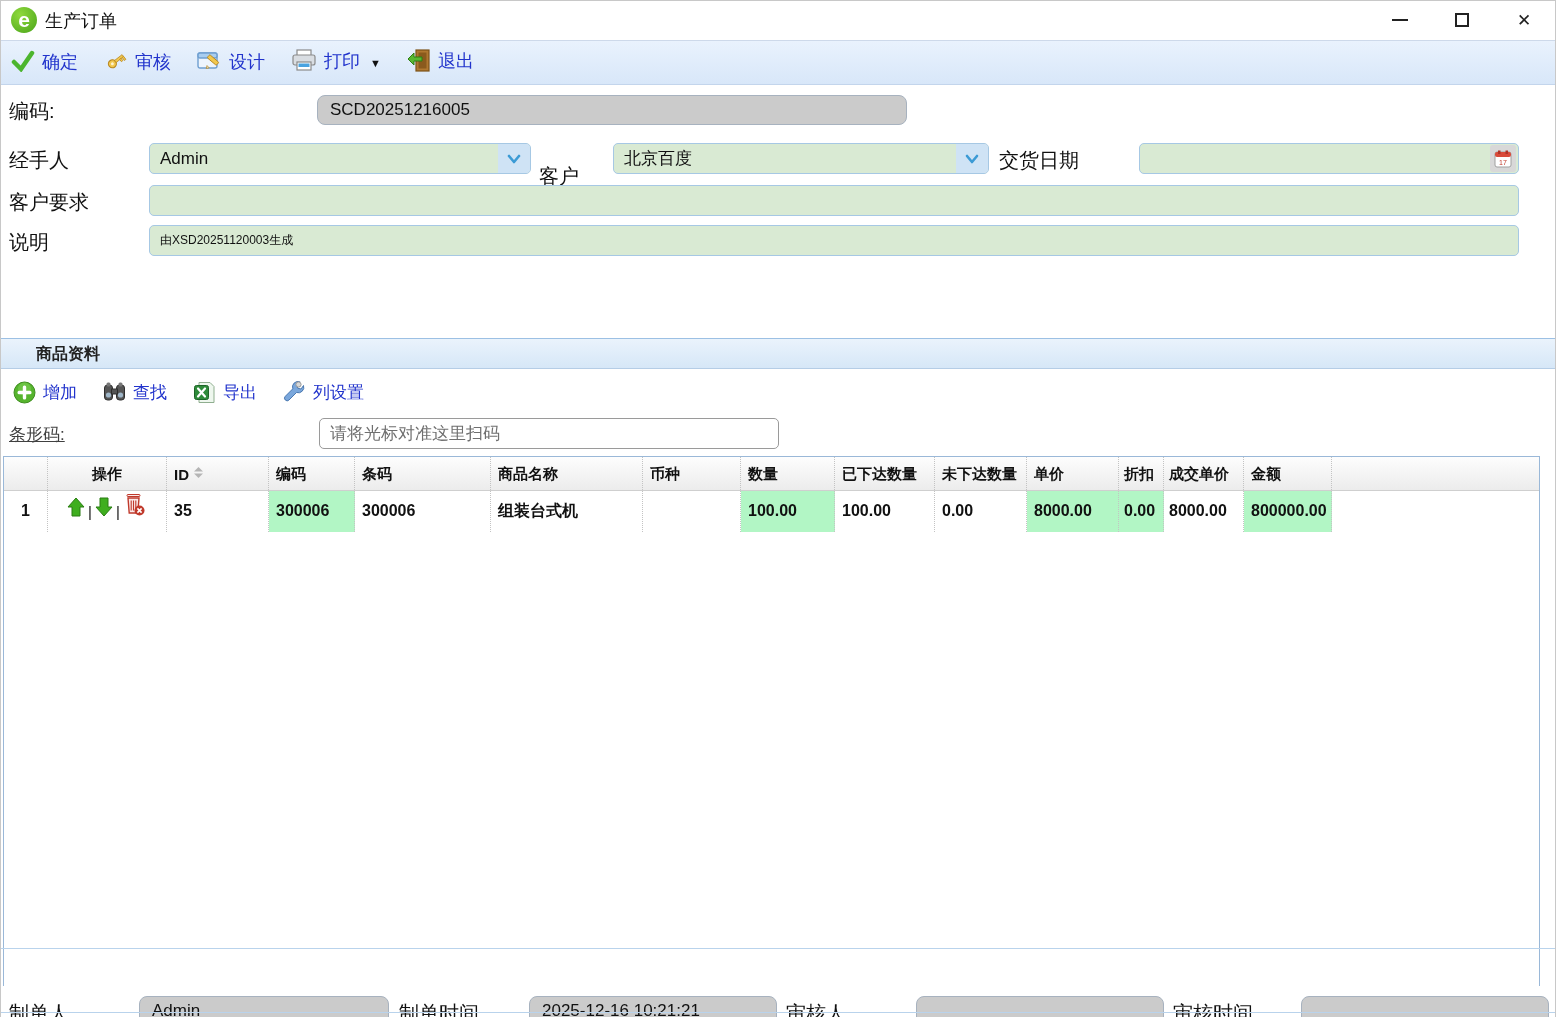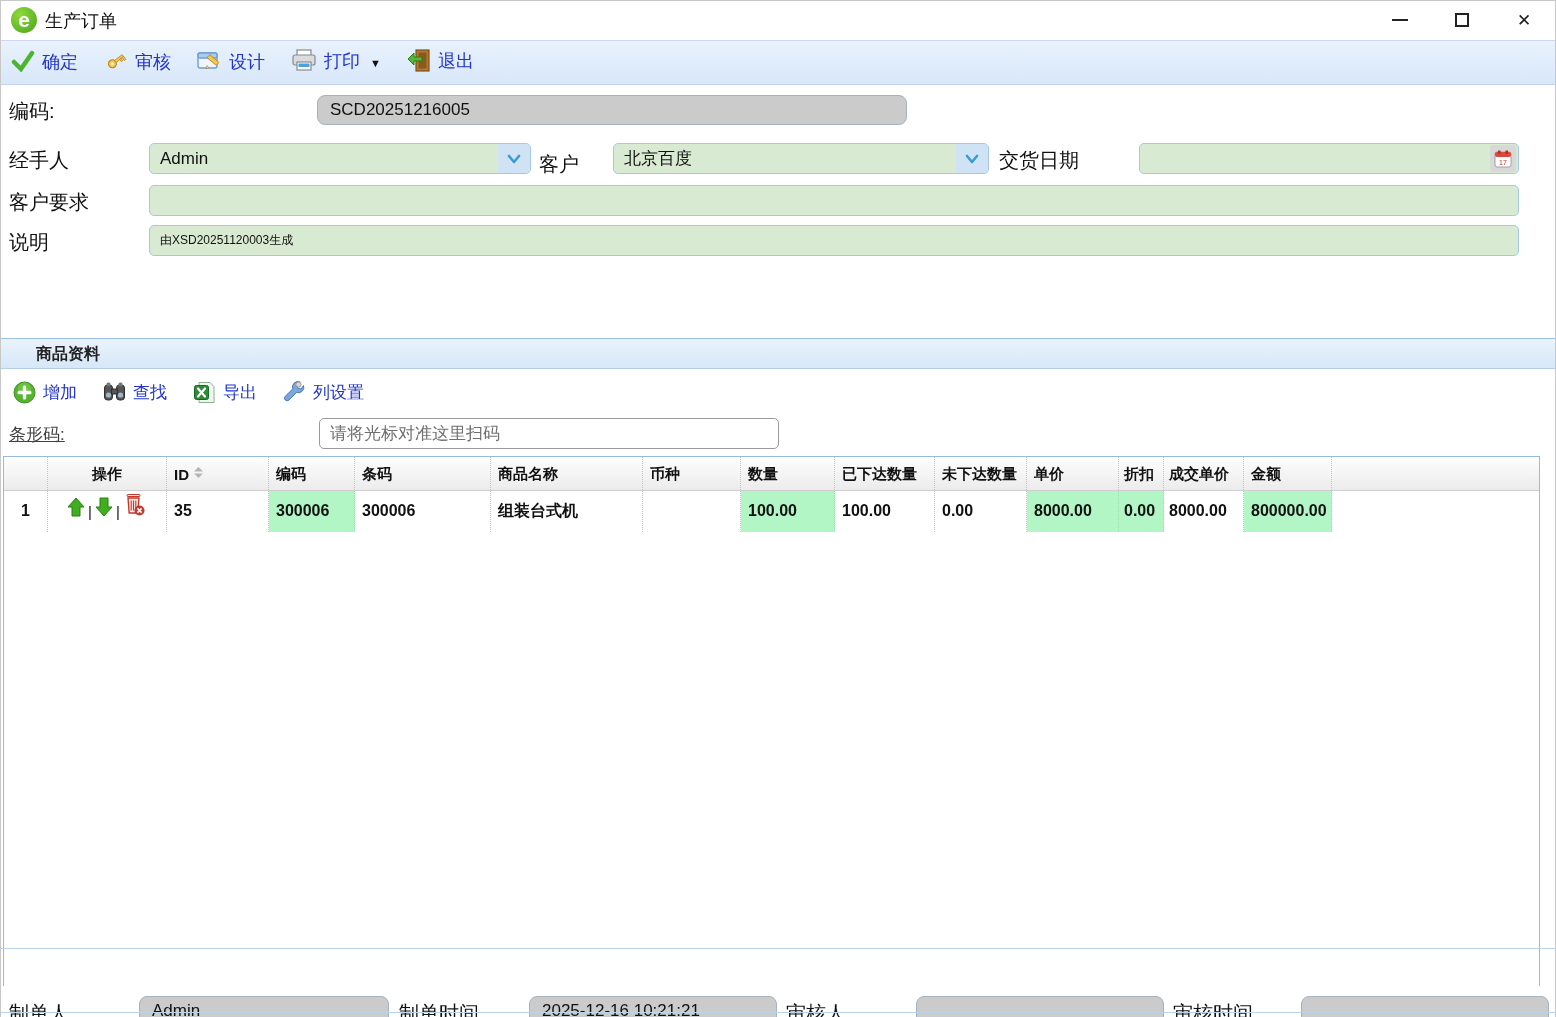--- a/index.html
+++ b/index.html
@@ -166,21 +166,21 @@
     <div class="form-label" style="left:8px; top:146px;">经手人</div>
     <div class="combo" style="left:148px; top:142px; width:382px;">
       <span class="val">Admin</span>
       <span class="chev">
         <svg width="14" height="10" viewBox="0 0 14 10">
             <polyline points="2,2 7,8 12,2" fill="none" stroke="#3c9bd5" stroke-width="2.6" stroke-linecap="round" stroke-linejoin="round"></polyline>
           </svg>
       </span>
     </div>
 
-    <div class="form-label" style="left:538px; top:150px;">客户</div>
+    <div class="form-label" style="left:538px; top:162px;">客户</div>
     <div class="combo" style="left:612px; top:142px; width:376px;">
       <span class="val">北京百度</span>
       <span class="chev">
         <svg width="14" height="10" viewBox="0 0 14 10">
             <polyline points="2,2 7,8 12,2" fill="none" stroke="#3c9bd5" stroke-width="2.6" stroke-linecap="round" stroke-linejoin="round"></polyline>
           </svg>
       </span>
     </div>
 
     <div class="form-label" style="left:998px; top:146px;">交货日期</div>

